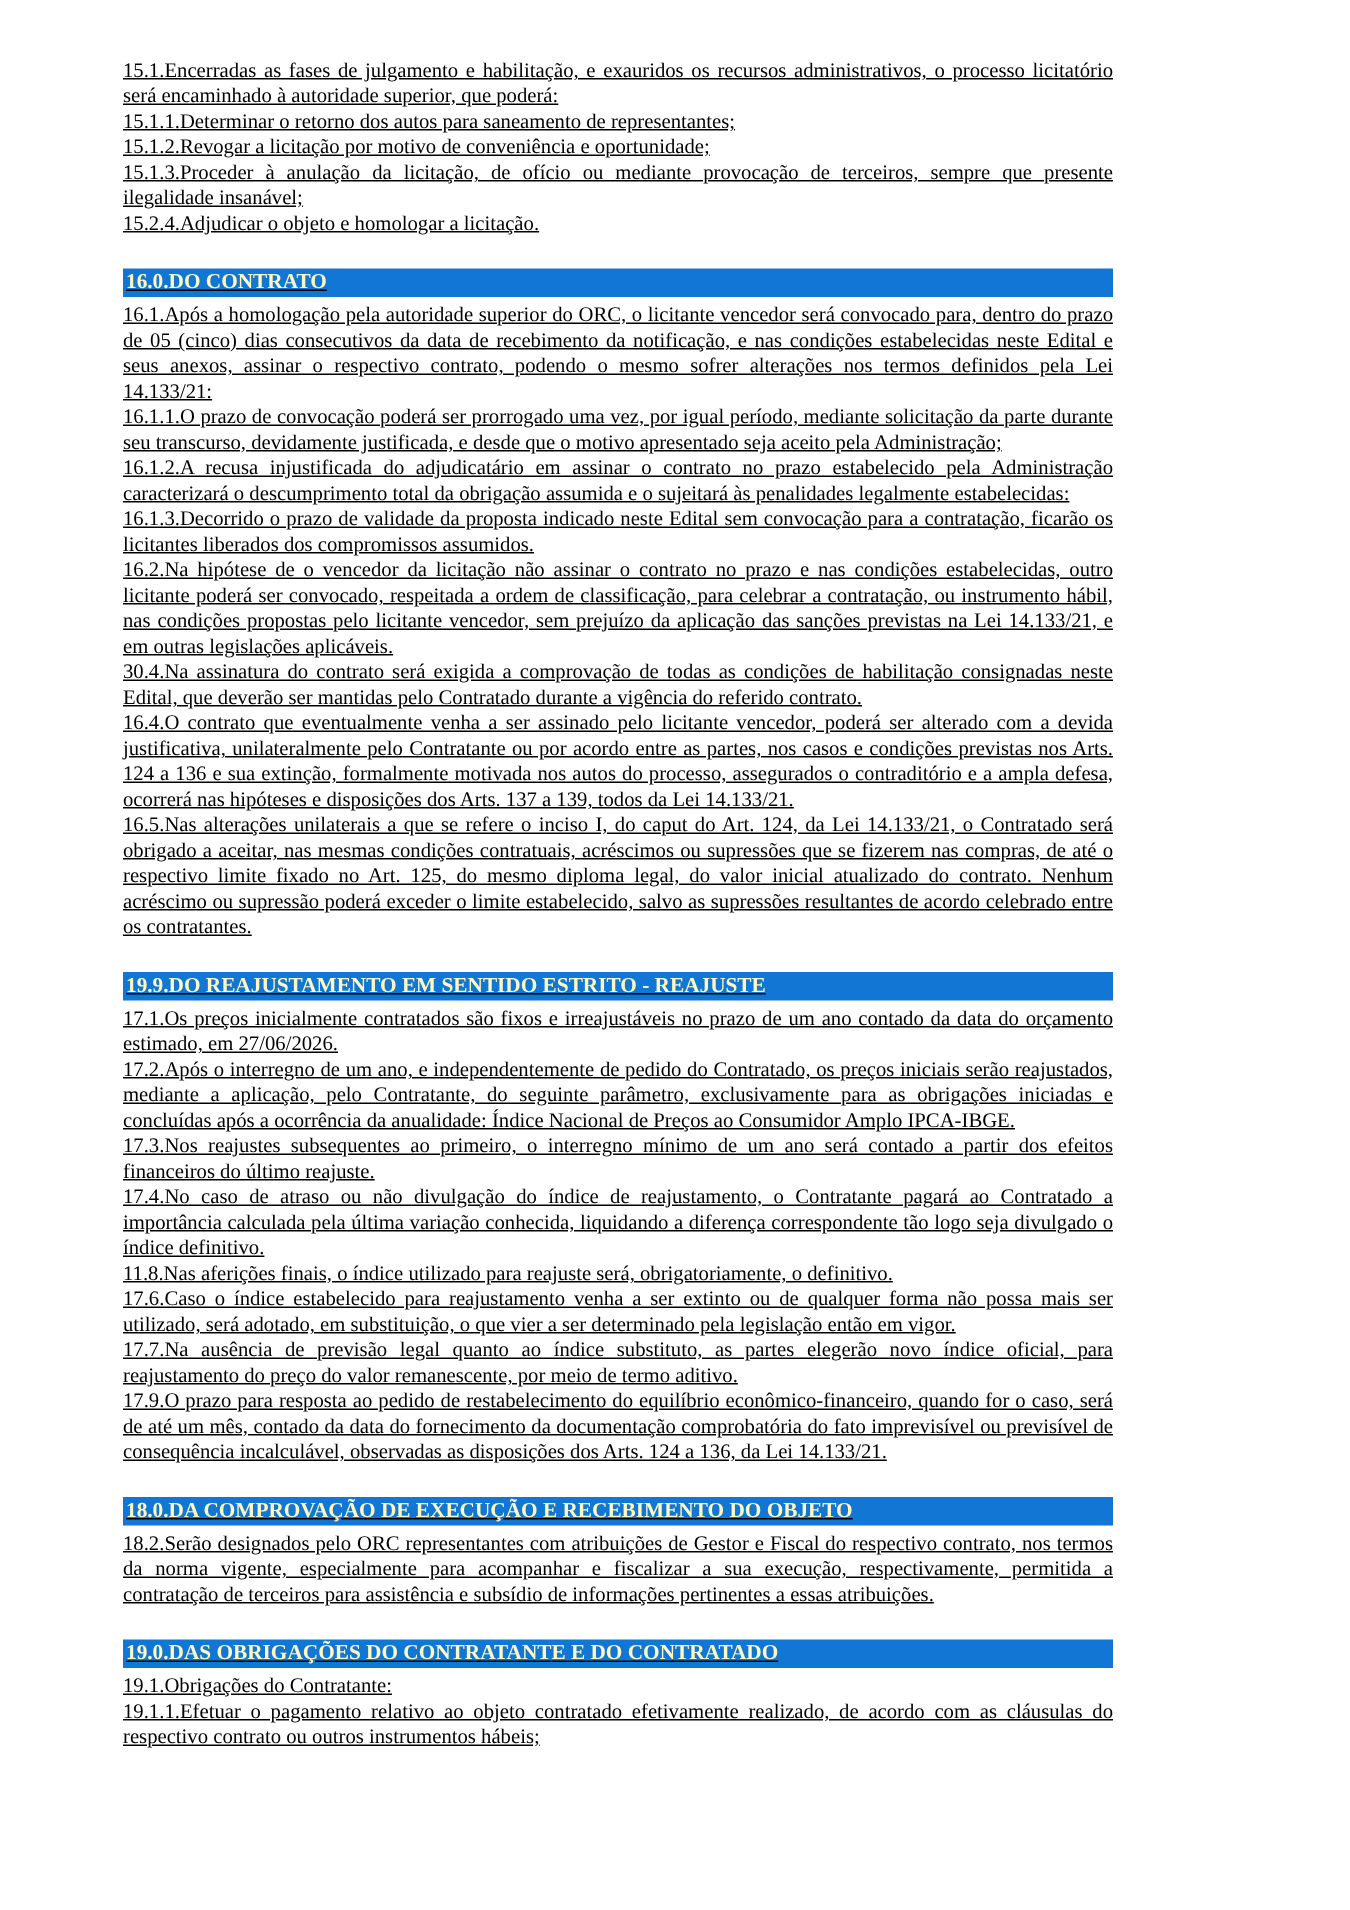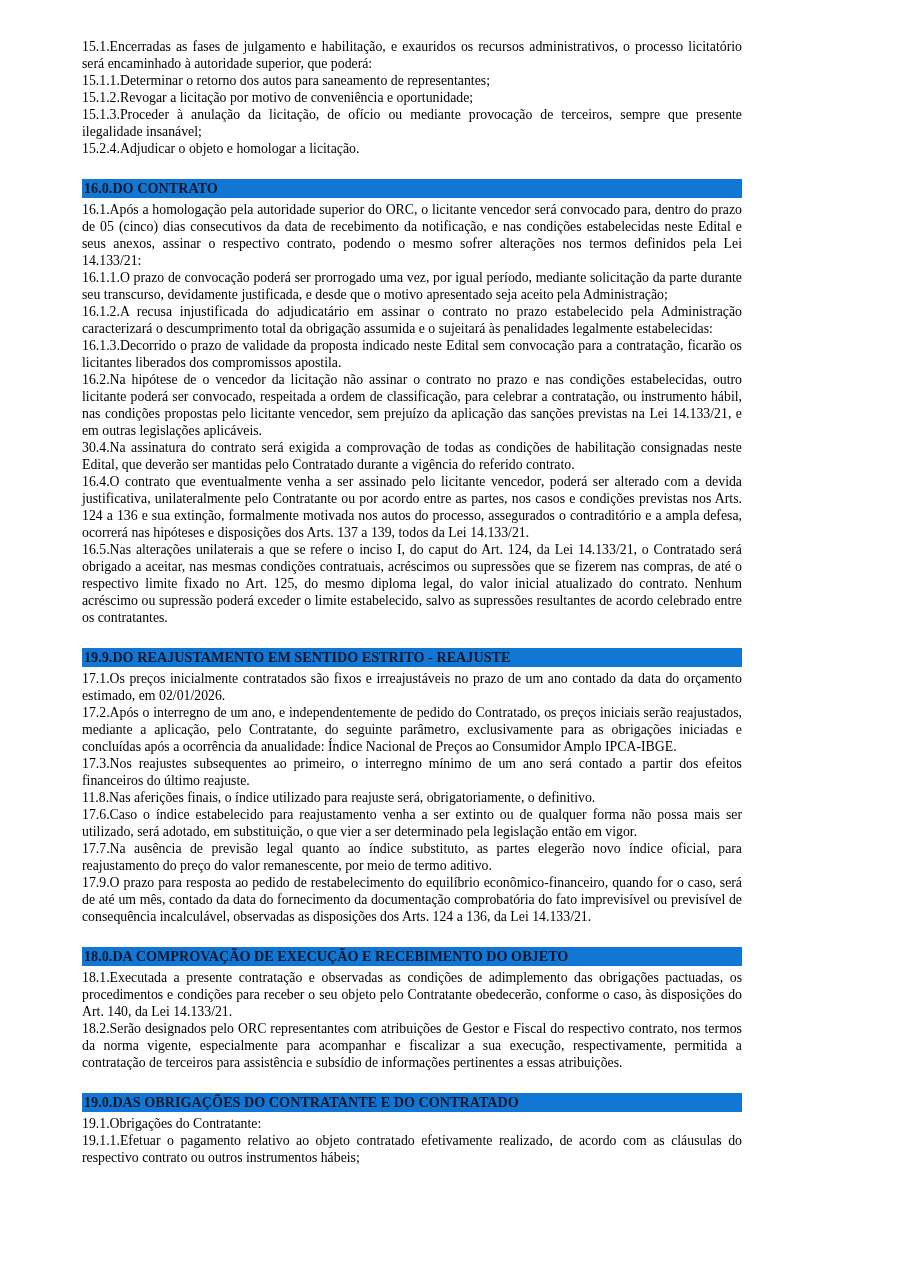--- a/index.html
+++ b/index.html
@@ -12,28 +12,29 @@
     width: 784px;
     height: 1273px;
     box-sizing: border-box;
     background: #ffffff;
     padding: 38px 42px 0 82px;
     font-family: "Liberation Serif", serif;
     font-size: 13.8px;
     line-height: 17px;
     color: #000000;
     overflow: hidden;
+    text-decoration: underline;
   }
   .para {
     margin: 0;
     text-align: justify;
   }
   .sec-header {
     background: #1277d4;
-    color: #0f172a;
+    color: #fef9c3;
     font-weight: bold;
     font-size: 14.2px;
     line-height: 15px;
     padding: 2px 2px;
     margin-top: 22px;
     margin-bottom: 3px;
   }
 </style>
 </head>
 <body>
@@ -42,35 +43,35 @@
   <p class="para">15.1.Encerradas as fases de julgamento e habilitação, e exauridos os recursos administrativos, o processo licitatório será encaminhado à autoridade superior, que poderá:</p>
   <p class="para">15.1.1.Determinar o retorno dos autos para saneamento de representantes;</p>
   <p class="para">15.1.2.Revogar a licitação por motivo de conveniência e oportunidade;</p>
   <p class="para">15.1.3.Proceder à anulação da licitação, de ofício ou mediante provocação de terceiros, sempre que presente ilegalidade insanável;</p>
   <p class="para">15.2.4.Adjudicar o objeto e homologar a licitação.</p>
 
   <div class="sec-header">16.0.DO CONTRATO</div>
   <p class="para">16.1.Após a homologação pela autoridade superior do ORC, o licitante vencedor será convocado para, dentro do prazo de 05 (cinco) dias consecutivos da data de recebimento da notificação, e nas condições estabelecidas neste Edital e seus anexos, assinar o respectivo contrato, podendo o mesmo sofrer alterações nos termos definidos pela Lei 14.133/21:</p>
   <p class="para">16.1.1.O prazo de convocação poderá ser prorrogado uma vez, por igual período, mediante solicitação da parte durante seu transcurso, devidamente justificada, e desde que o motivo apresentado seja aceito pela Administração;</p>
   <p class="para">16.1.2.A recusa injustificada do adjudicatário em assinar o contrato no prazo estabelecido pela Administração caracterizará o descumprimento total da obrigação assumida e o sujeitará às penalidades legalmente estabelecidas:</p>
-  <p class="para">16.1.3.Decorrido o prazo de validade da proposta indicado neste Edital sem convocação para a contratação, ficarão os licitantes liberados dos compromissos apostila.</p>
+  <p class="para">16.1.3.Decorrido o prazo de validade da proposta indicado neste Edital sem convocação para a contratação, ficarão os licitantes liberados dos compromissos assumidos.</p>
   <p class="para">16.2.Na hipótese de o vencedor da licitação não assinar o contrato no prazo e nas condições estabelecidas, outro licitante poderá ser convocado, respeitada a ordem de classificação, para celebrar a contratação, ou instrumento hábil, nas condições propostas pelo licitante vencedor, sem prejuízo da aplicação das sanções previstas na Lei 14.133/21, e em outras legislações aplicáveis.</p>
   <p class="para">30.4.Na assinatura do contrato será exigida a comprovação de todas as condições de habilitação consignadas neste Edital, que deverão ser mantidas pelo Contratado durante a vigência do referido contrato.</p>
   <p class="para">16.4.O contrato que eventualmente venha a ser assinado pelo licitante vencedor, poderá ser alterado com a devida justificativa, unilateralmente pelo Contratante ou por acordo entre as partes, nos casos e condições previstas nos Arts. 124 a 136 e sua extinção, formalmente motivada nos autos do processo, assegurados o contraditório e a ampla defesa, ocorrerá nas hipóteses e disposições dos Arts. 137 a 139, todos da Lei 14.133/21.</p>
   <p class="para">16.5.Nas alterações unilaterais a que se refere o inciso I, do caput do Art. 124, da Lei 14.133/21, o Contratado será obrigado a aceitar, nas mesmas condições contratuais, acréscimos ou supressões que se fizerem nas compras, de até o respectivo limite fixado no Art. 125, do mesmo diploma legal, do valor inicial atualizado do contrato. Nenhum acréscimo ou supressão poderá exceder o limite estabelecido, salvo as supressões resultantes de acordo celebrado entre os contratantes.</p>
 
   <div class="sec-header">19.9.DO REAJUSTAMENTO EM SENTIDO ESTRITO - REAJUSTE</div>
-  <p class="para">17.1.Os preços inicialmente contratados são fixos e irreajustáveis no prazo de um ano contado da data do orçamento estimado, em 02/01/2026.</p>
+  <p class="para">17.1.Os preços inicialmente contratados são fixos e irreajustáveis no prazo de um ano contado da data do orçamento estimado, em 27/06/2026.</p>
   <p class="para">17.2.Após o interregno de um ano, e independentemente de pedido do Contratado, os preços iniciais serão reajustados, mediante a aplicação, pelo Contratante, do seguinte parâmetro, exclusivamente para as obrigações iniciadas e concluídas após a ocorrência da anualidade: Índice Nacional de Preços ao Consumidor Amplo IPCA-IBGE.</p>
   <p class="para">17.3.Nos reajustes subsequentes ao primeiro, o interregno mínimo de um ano será contado a partir dos efeitos financeiros do último reajuste.</p>
+  <p class="para">17.4.No caso de atraso ou não divulgação do índice de reajustamento, o Contratante pagará ao Contratado a importância calculada pela última variação conhecida, liquidando a diferença correspondente tão logo seja divulgado o índice definitivo.</p>
   <p class="para">11.8.Nas aferições finais, o índice utilizado para reajuste será, obrigatoriamente, o definitivo.</p>
   <p class="para">17.6.Caso o índice estabelecido para reajustamento venha a ser extinto ou de qualquer forma não possa mais ser utilizado, será adotado, em substituição, o que vier a ser determinado pela legislação então em vigor.</p>
   <p class="para">17.7.Na ausência de previsão legal quanto ao índice substituto, as partes elegerão novo índice oficial, para reajustamento do preço do valor remanescente, por meio de termo aditivo.</p>
   <p class="para">17.9.O prazo para resposta ao pedido de restabelecimento do equilíbrio econômico-financeiro, quando for o caso, será de até um mês, contado da data do fornecimento da documentação comprobatória do fato imprevisível ou previsível de consequência incalculável, observadas as disposições dos Arts. 124 a 136, da Lei 14.133/21.</p>
 
   <div class="sec-header">18.0.DA COMPROVAÇÃO DE EXECUÇÃO E RECEBIMENTO DO OBJETO</div>
-  <p class="para">18.1.Executada a presente contratação e observadas as condições de adimplemento das obrigações pactuadas, os procedimentos e condições para receber o seu objeto pelo Contratante obedecerão, conforme o caso, às disposições do Art. 140, da Lei 14.133/21.</p>
   <p class="para">18.2.Serão designados pelo ORC representantes com atribuições de Gestor e Fiscal do respectivo contrato, nos termos da norma vigente, especialmente para acompanhar e fiscalizar a sua execução, respectivamente, permitida a contratação de terceiros para assistência e subsídio de informações pertinentes a essas atribuições.</p>
 
   <div class="sec-header">19.0.DAS OBRIGAÇÕES DO CONTRATANTE E DO CONTRATADO</div>
   <p class="para">19.1.Obrigações do Contratante:</p>
   <p class="para">19.1.1.Efetuar o pagamento relativo ao objeto contratado efetivamente realizado, de acordo com as cláusulas do respectivo contrato ou outros instrumentos hábeis;</p>
 </div>
 
 </body></html>

